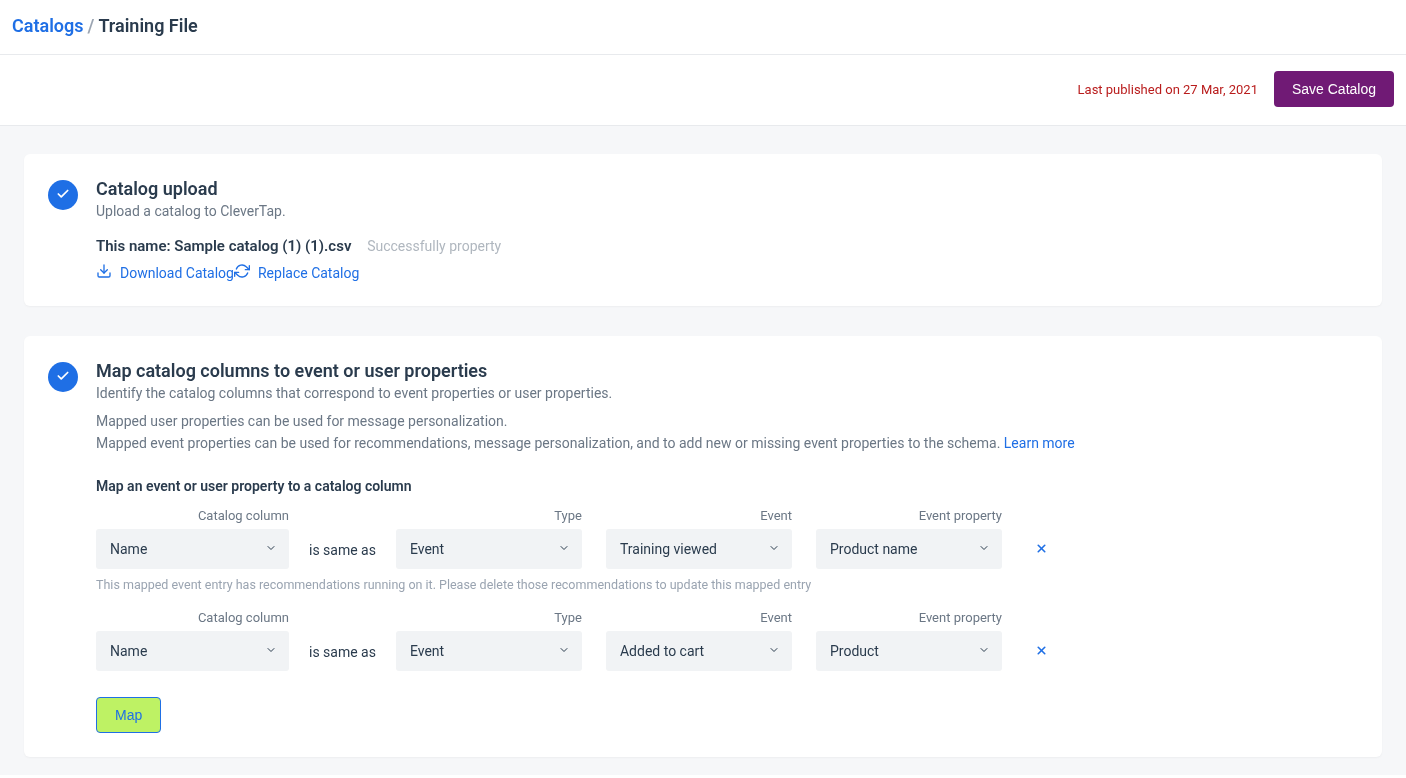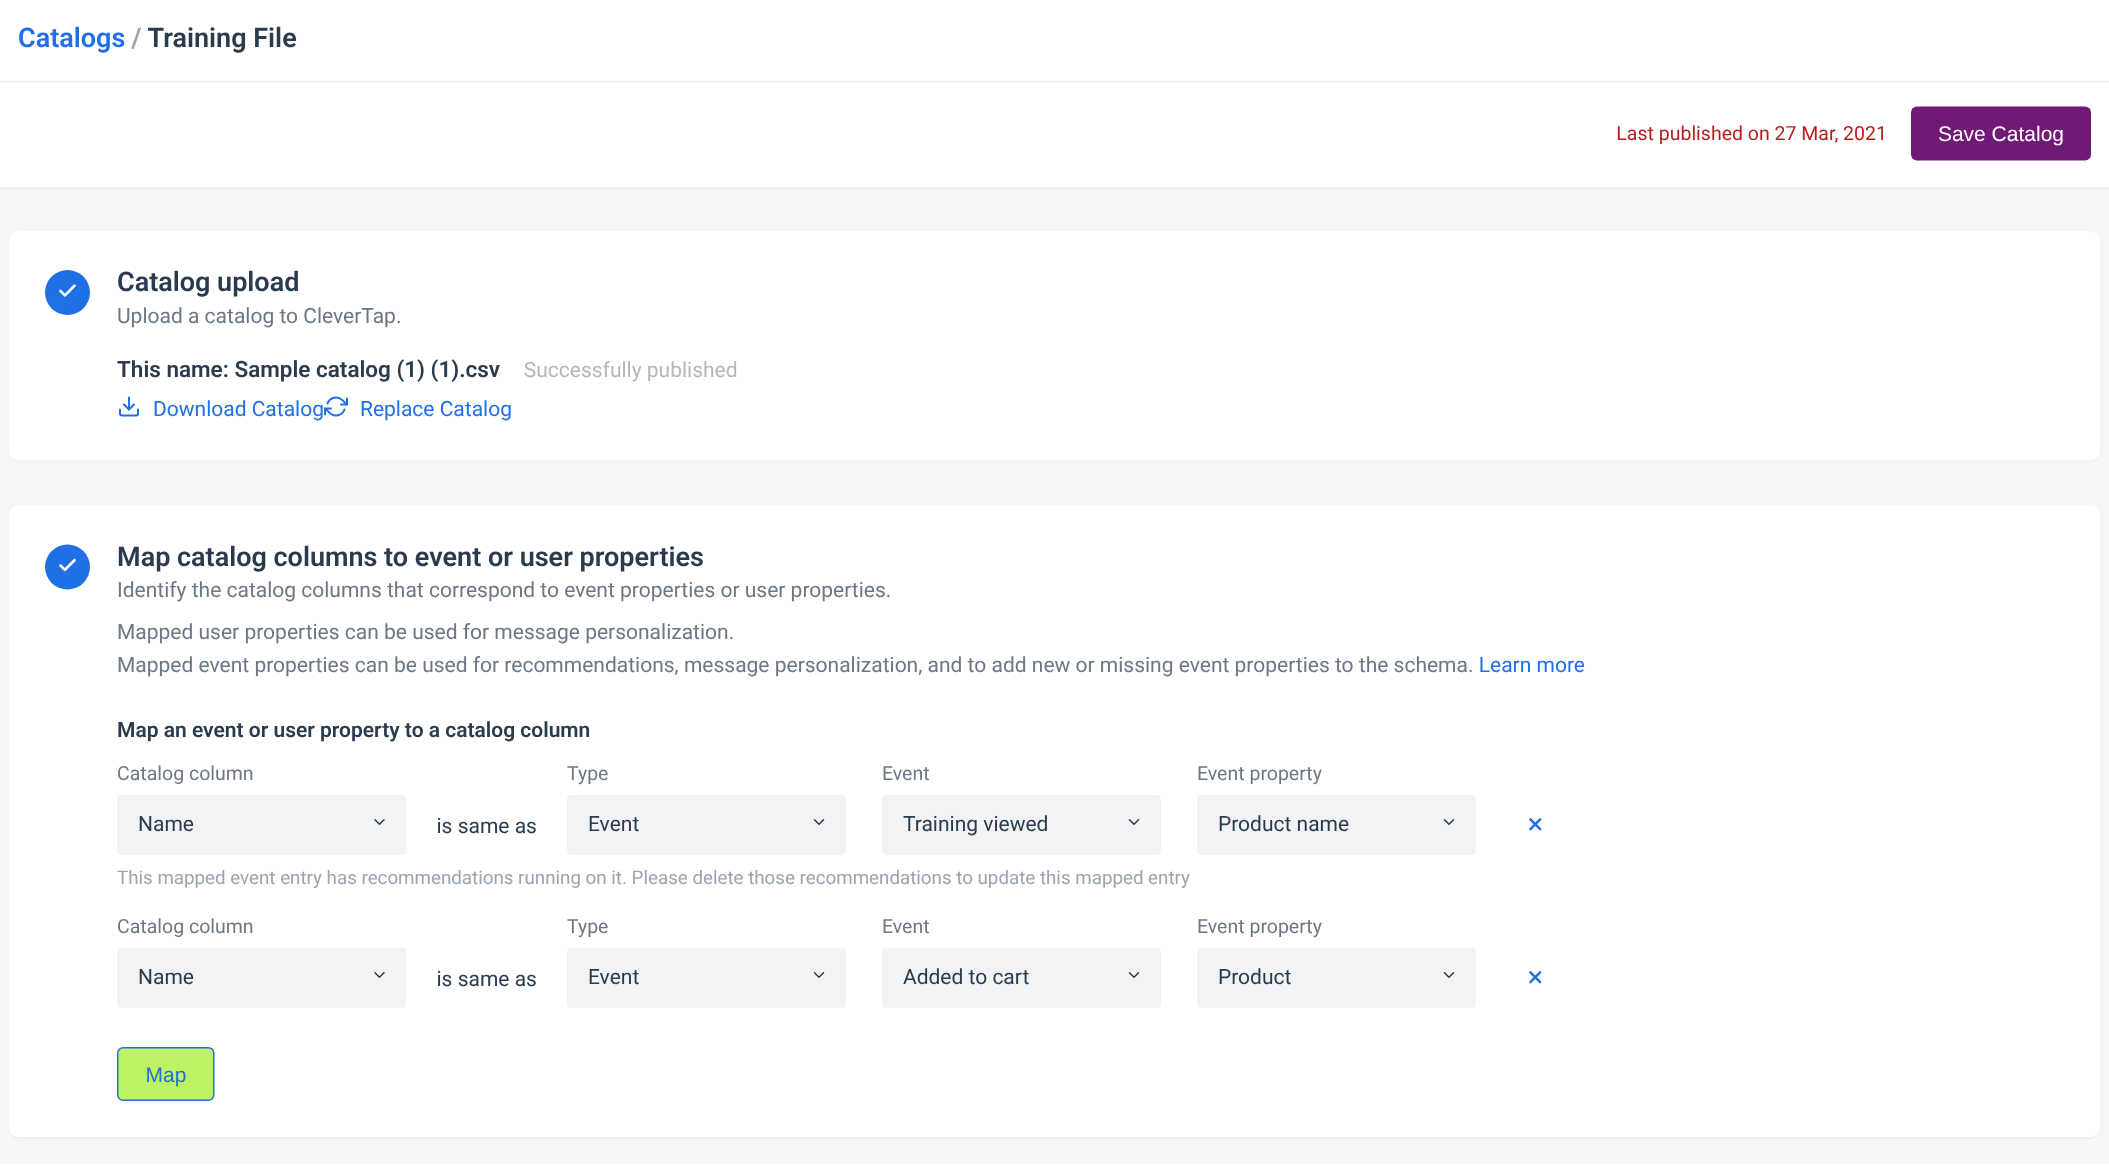--- a/index.html
+++ b/index.html
@@ -44,21 +44,21 @@
       color: #fff;
       border: none;
       border-radius: 4px;
       padding: 10px 18px;
       font-size: 14px;
       font-weight: 500;
       cursor: pointer;
     }
     .page-body {
       background: #f6f7f9;
-      padding: 28px 6px 18px;
+      padding: 28px 24px 18px;
     }
     .card {
       background: #fff;
       border-radius: 6px;
       box-shadow: 0 1px 2px rgba(0,0,0,0.04);
       padding: 24px 24px 24px 24px;
       margin-bottom: 30px;
       display: flex;
       gap: 18px;
     }
@@ -114,20 +114,21 @@
     .map-subtitle {
       font-size: 14px;
       font-weight: 600;
       color: #2a3b4d;
       margin: 24px 0 14px;
     }
     .map-row {
       display: flex;
       align-items: flex-end;
       gap: 24px;
+      text-align: right;
     }
     .field { display: flex; flex-direction: column; gap: 6px; }
     .field-label { font-size: 13px; color: #6b7785; }
     .selectish {
       background: #f1f3f5;
       border: none;
       height: 40px;
       border-radius: 3px;
       padding: 0 36px 0 14px;
       font-size: 14px;
@@ -203,21 +204,21 @@
           </svg>
       </span>
     </div>
     <div class="card-main">
       <div class="card-title">Catalog upload</div>
       <div class="card-desc">Upload a catalog to CleverTap.</div>
 
       <div class="filename-row">
         <span>This name:</span>
         <span>Sample catalog (1) (1).csv</span>
-        <span class="validated">Successfully published</span>
+        <span class="validated">Successfully property</span>
       </div>
 
       <div class="link-row">
         <a class="icon-link">
           <span>
             <svg viewBox="0 0 24 24" fill="none" stroke="#1f6fe5" stroke-width="2" stroke-linecap="round" stroke-linejoin="round">
                 <path d="M21 15v4a2 2 0 0 1-2 2H5a2 2 0 0 1-2-2v-4"></path>
                 <polyline points="7 10 12 15 17 10"></polyline>
                 <line x1="12" y1="15" x2="12" y2="3"></line>
               </svg>

